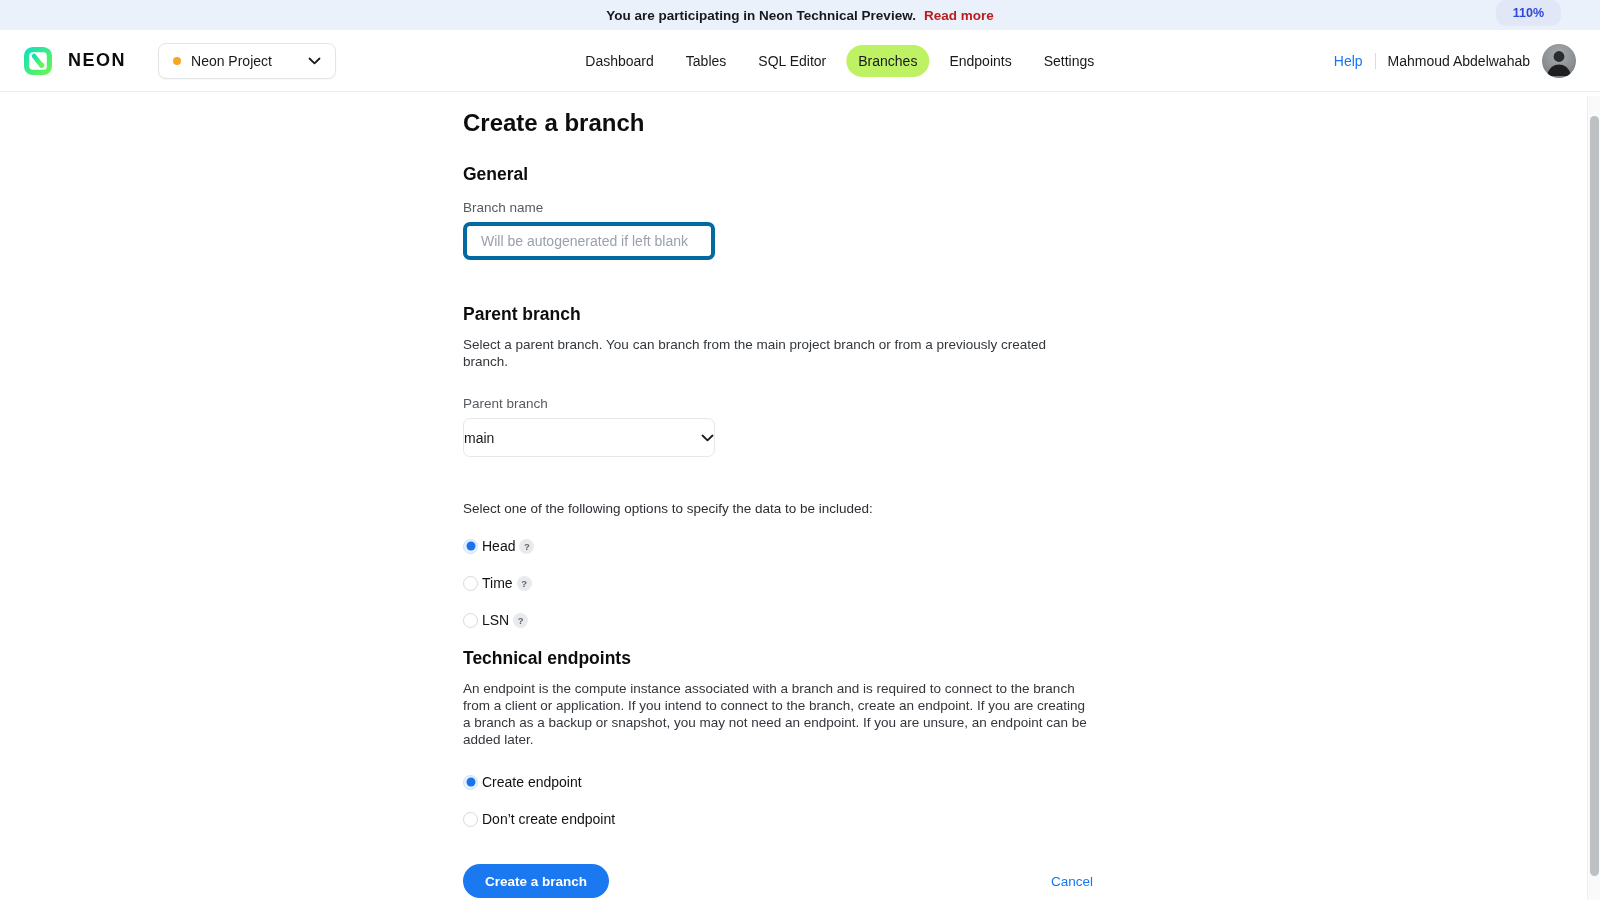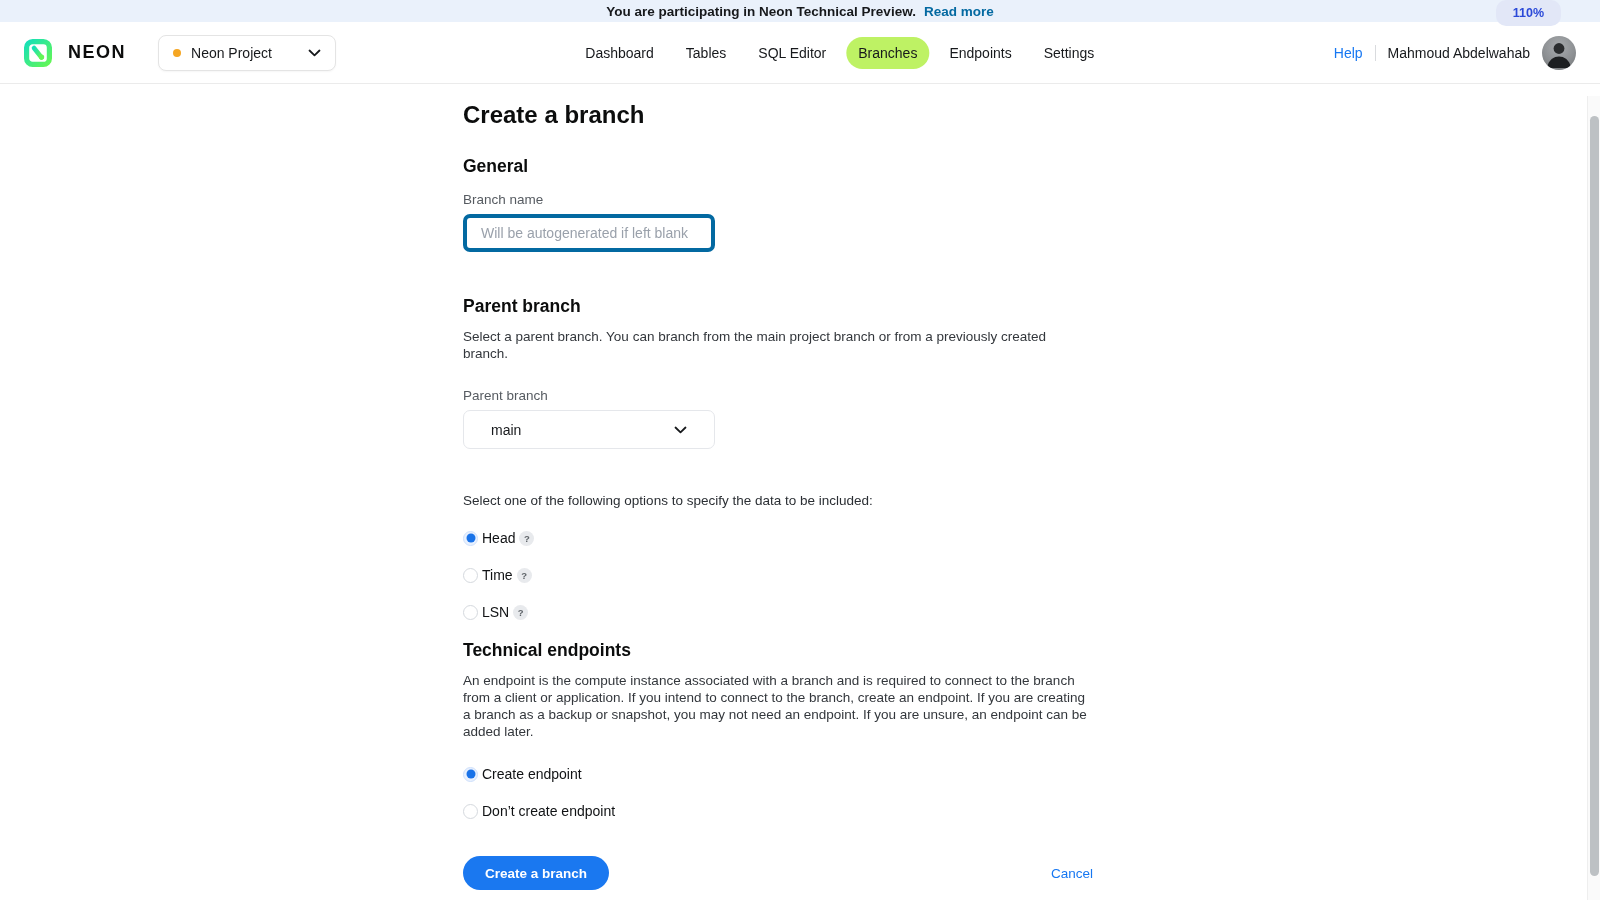--- a/index.html
+++ b/index.html
@@ -1,23 +1,23 @@
 <!DOCTYPE html>
 <html><head>
 <meta charset="utf-8">
 <style>
   * { margin:0; padding:0; box-sizing:border-box; }
   html,body { width:1600px; height:900px; overflow:hidden; background:#fff;
     font-family:"Liberation Sans", sans-serif; color:#0e0f11; }
 
   
-  .banner { height:22px; background:#eaf1fb; display:flex; align-items:center;
+  .banner { height:30px; background:#eaf1fb; display:flex; align-items:center;
     justify-content:center; gap:8px; font-size:13.5px; }
   .banner-text { font-weight:700; color:#17191c; }
-  .banner-link { color:#0369a1; font-weight:700; cursor:pointer; }
+  .banner-link { color:#b91c1c; font-weight:700; cursor:pointer; }
 
   .zoom-badge { position:absolute; top:0; right:39px; width:65px; height:26px;
     background:#e2e7f7; border-radius:10px; display:flex; align-items:center;
     justify-content:center; font-size:12.5px; font-weight:700; color:#2b49d8; z-index:30; }
 
   
   .header { height:62px; background:#fff; border-bottom:1px solid #ebebeb;
     display:flex; align-items:center; padding:0 24px; position:relative; }
   .logo-wrap { display:flex; align-items:center; gap:16px; }
   .logo-text { font-size:18px; font-weight:700; letter-spacing:1.5px; color:#0c0d0d; }
@@ -49,21 +49,21 @@
   .h-endpoints { margin-top:20px; }
   .field-label { font-size:13.5px; color:#565b61; margin-top:15px; }
   .text-input { margin-top:7px; width:252px; height:38px; border:4px solid #0369a1;
     border-radius:7px; font-size:14px; padding:0 14px; color:#17191c; outline:none;
     font-family:"Liberation Sans", sans-serif; }
   .text-input::placeholder { color:#9aa1ab; }
   .body-text { font-size:13.5px; color:#33373c; line-height:1.26; }
   .parent-desc { margin-top:11px; }
   .select-box { margin-top:7px; width:252px; height:39px; border:1px solid #e5e7eb;
     border-radius:7px; display:flex; align-items:center; justify-content:space-between;
-    padding:0 27px; cursor:pointer; background:#fff; }
+    padding:0 0; cursor:pointer; background:#fff; }
   .select-value { font-size:14px; color:#17191c; }
   .data-prompt { margin-top:43px; color:#2b2f34; }
   .radio-row { display:flex; align-items:center; gap:4px; margin-top:21px; height:16px; }
   .radio { width:15px; height:15px; border-radius:50%; border:1.5px solid #d5d9de;
     background:#fff; position:relative; flex:0 0 auto; cursor:pointer; }
   .radio-row.checked .radio { border-color:#cfe0fb; background:#e9f1fe; }
   .radio-row.checked .radio::after { content:""; position:absolute; left:50%; top:50%;
     width:9px; height:9px; border-radius:50%; background:#1a73e8; transform:translate(-50%,-50%); }
   .radio-label { font-size:14px; color:#101214; cursor:pointer; }
   .help-icon { width:15px; height:15px; border-radius:50%; background:#e8eaed; color:#5f6469;

